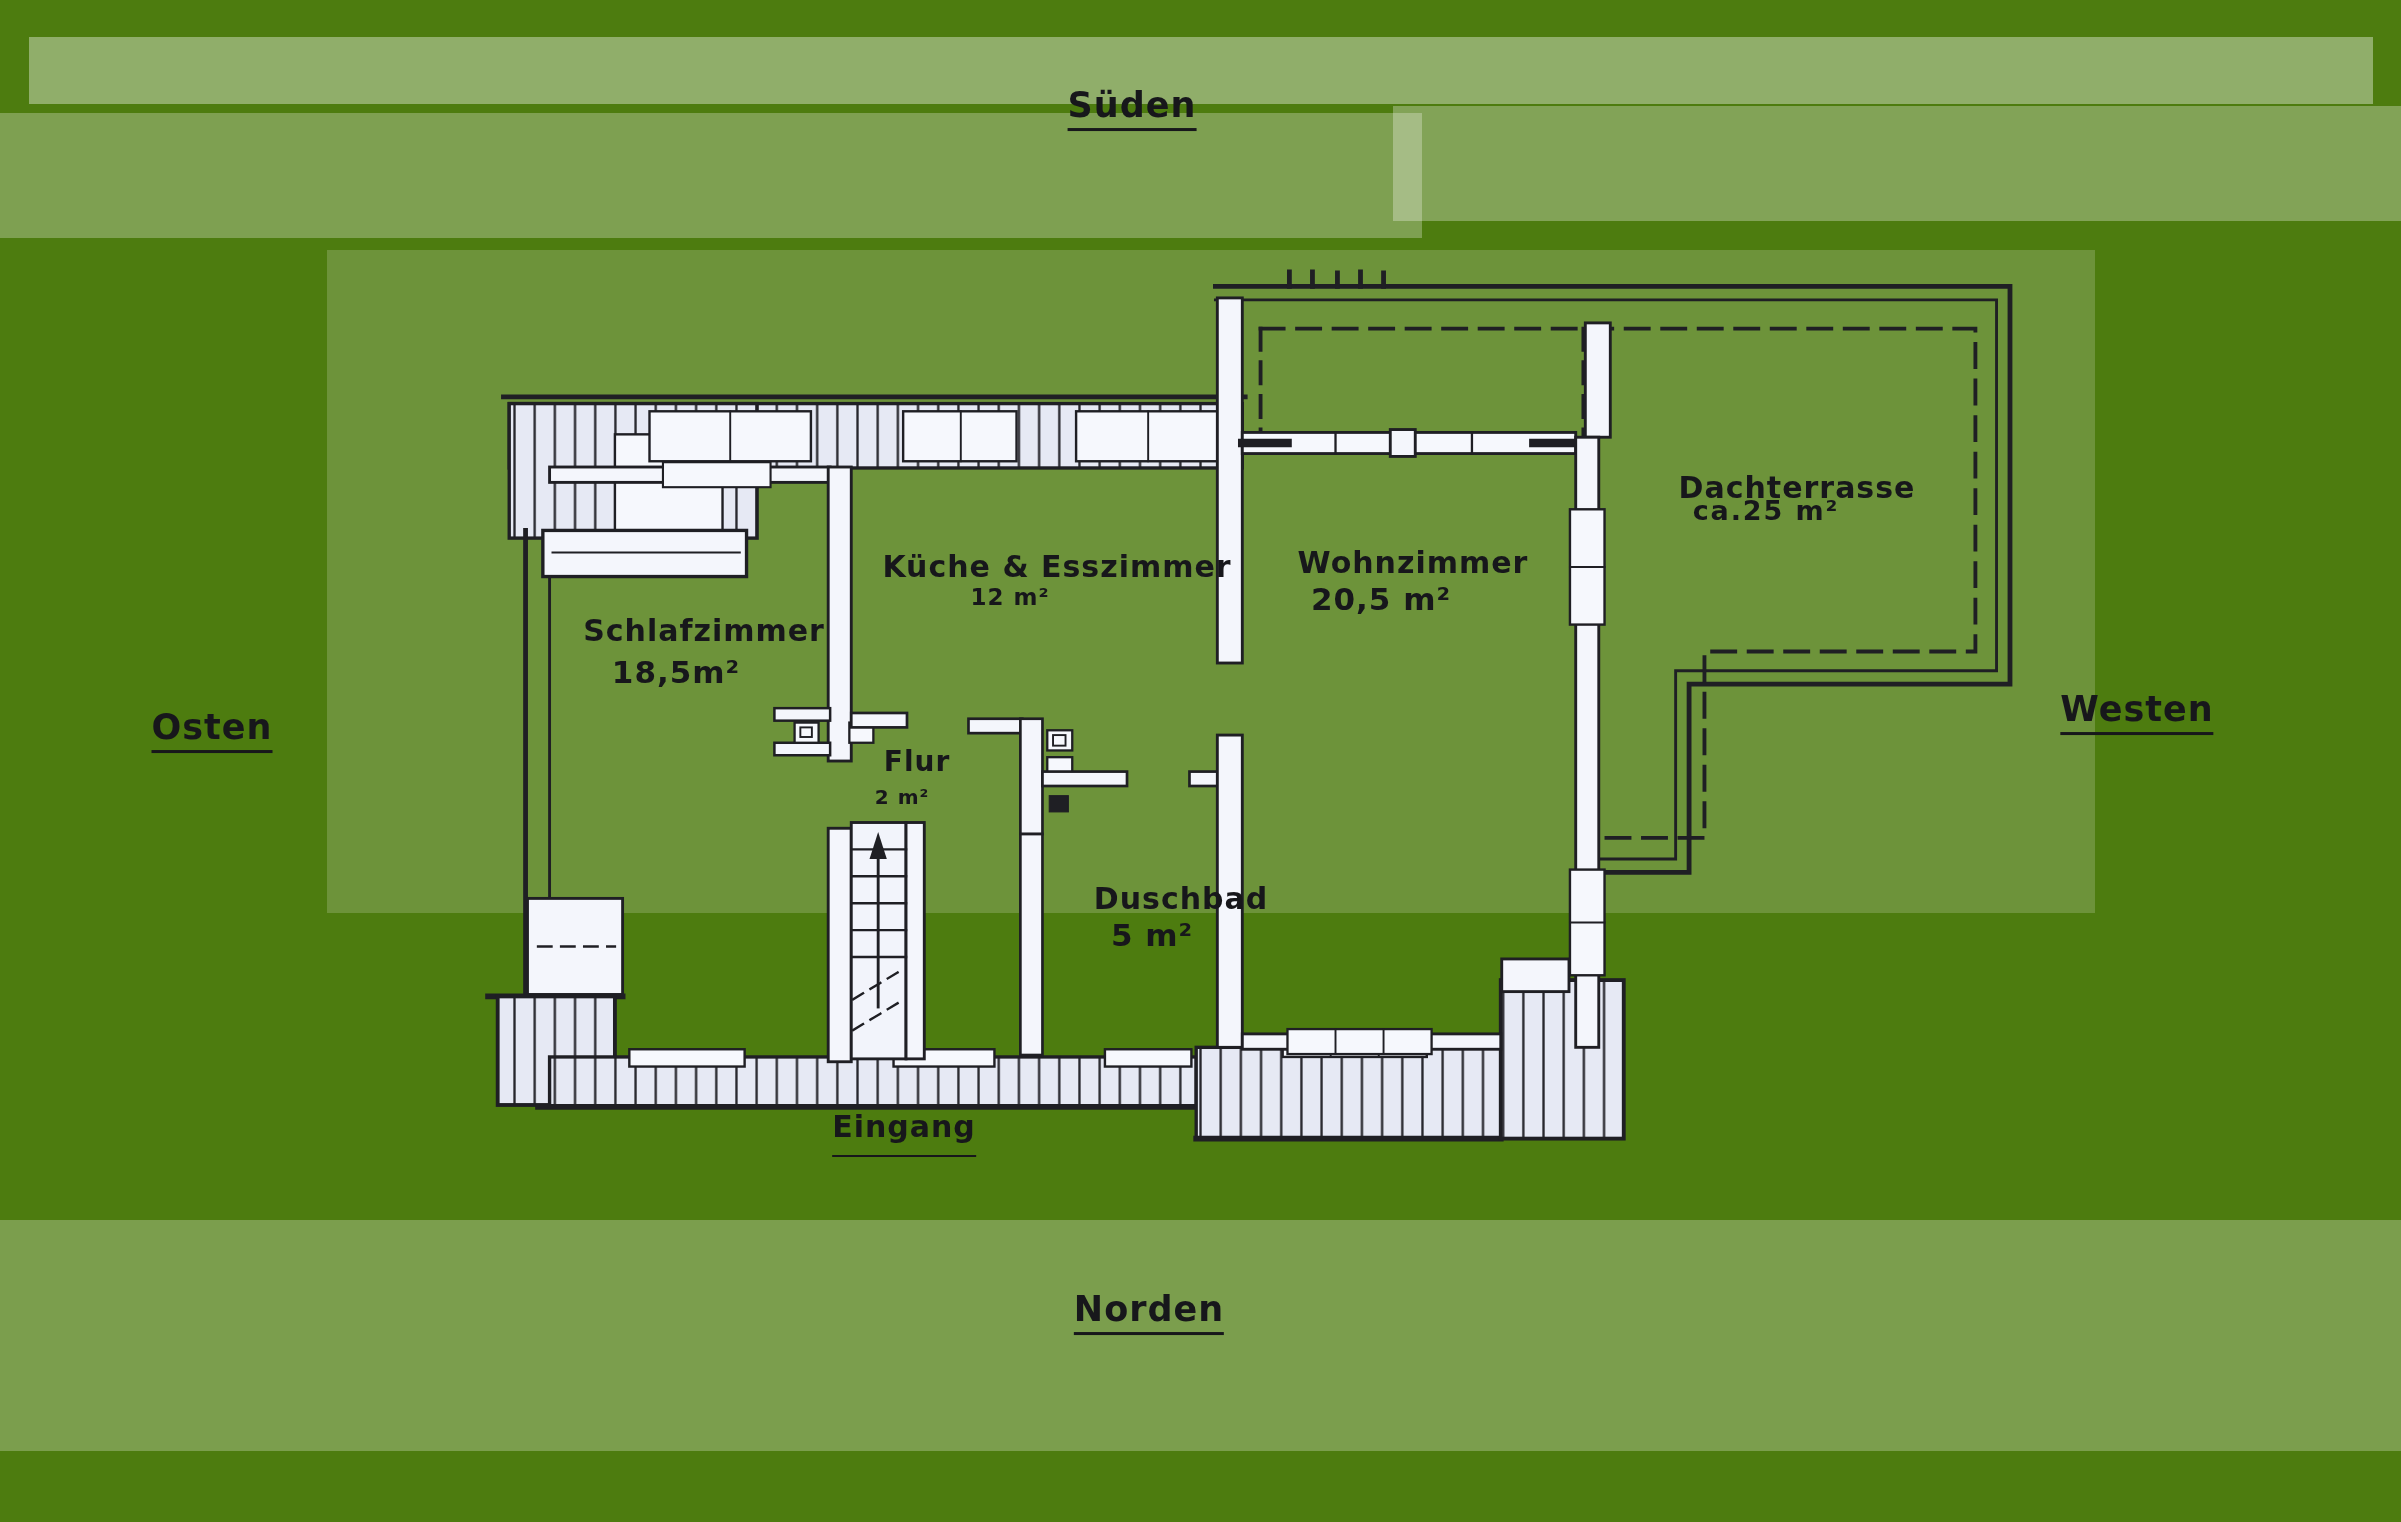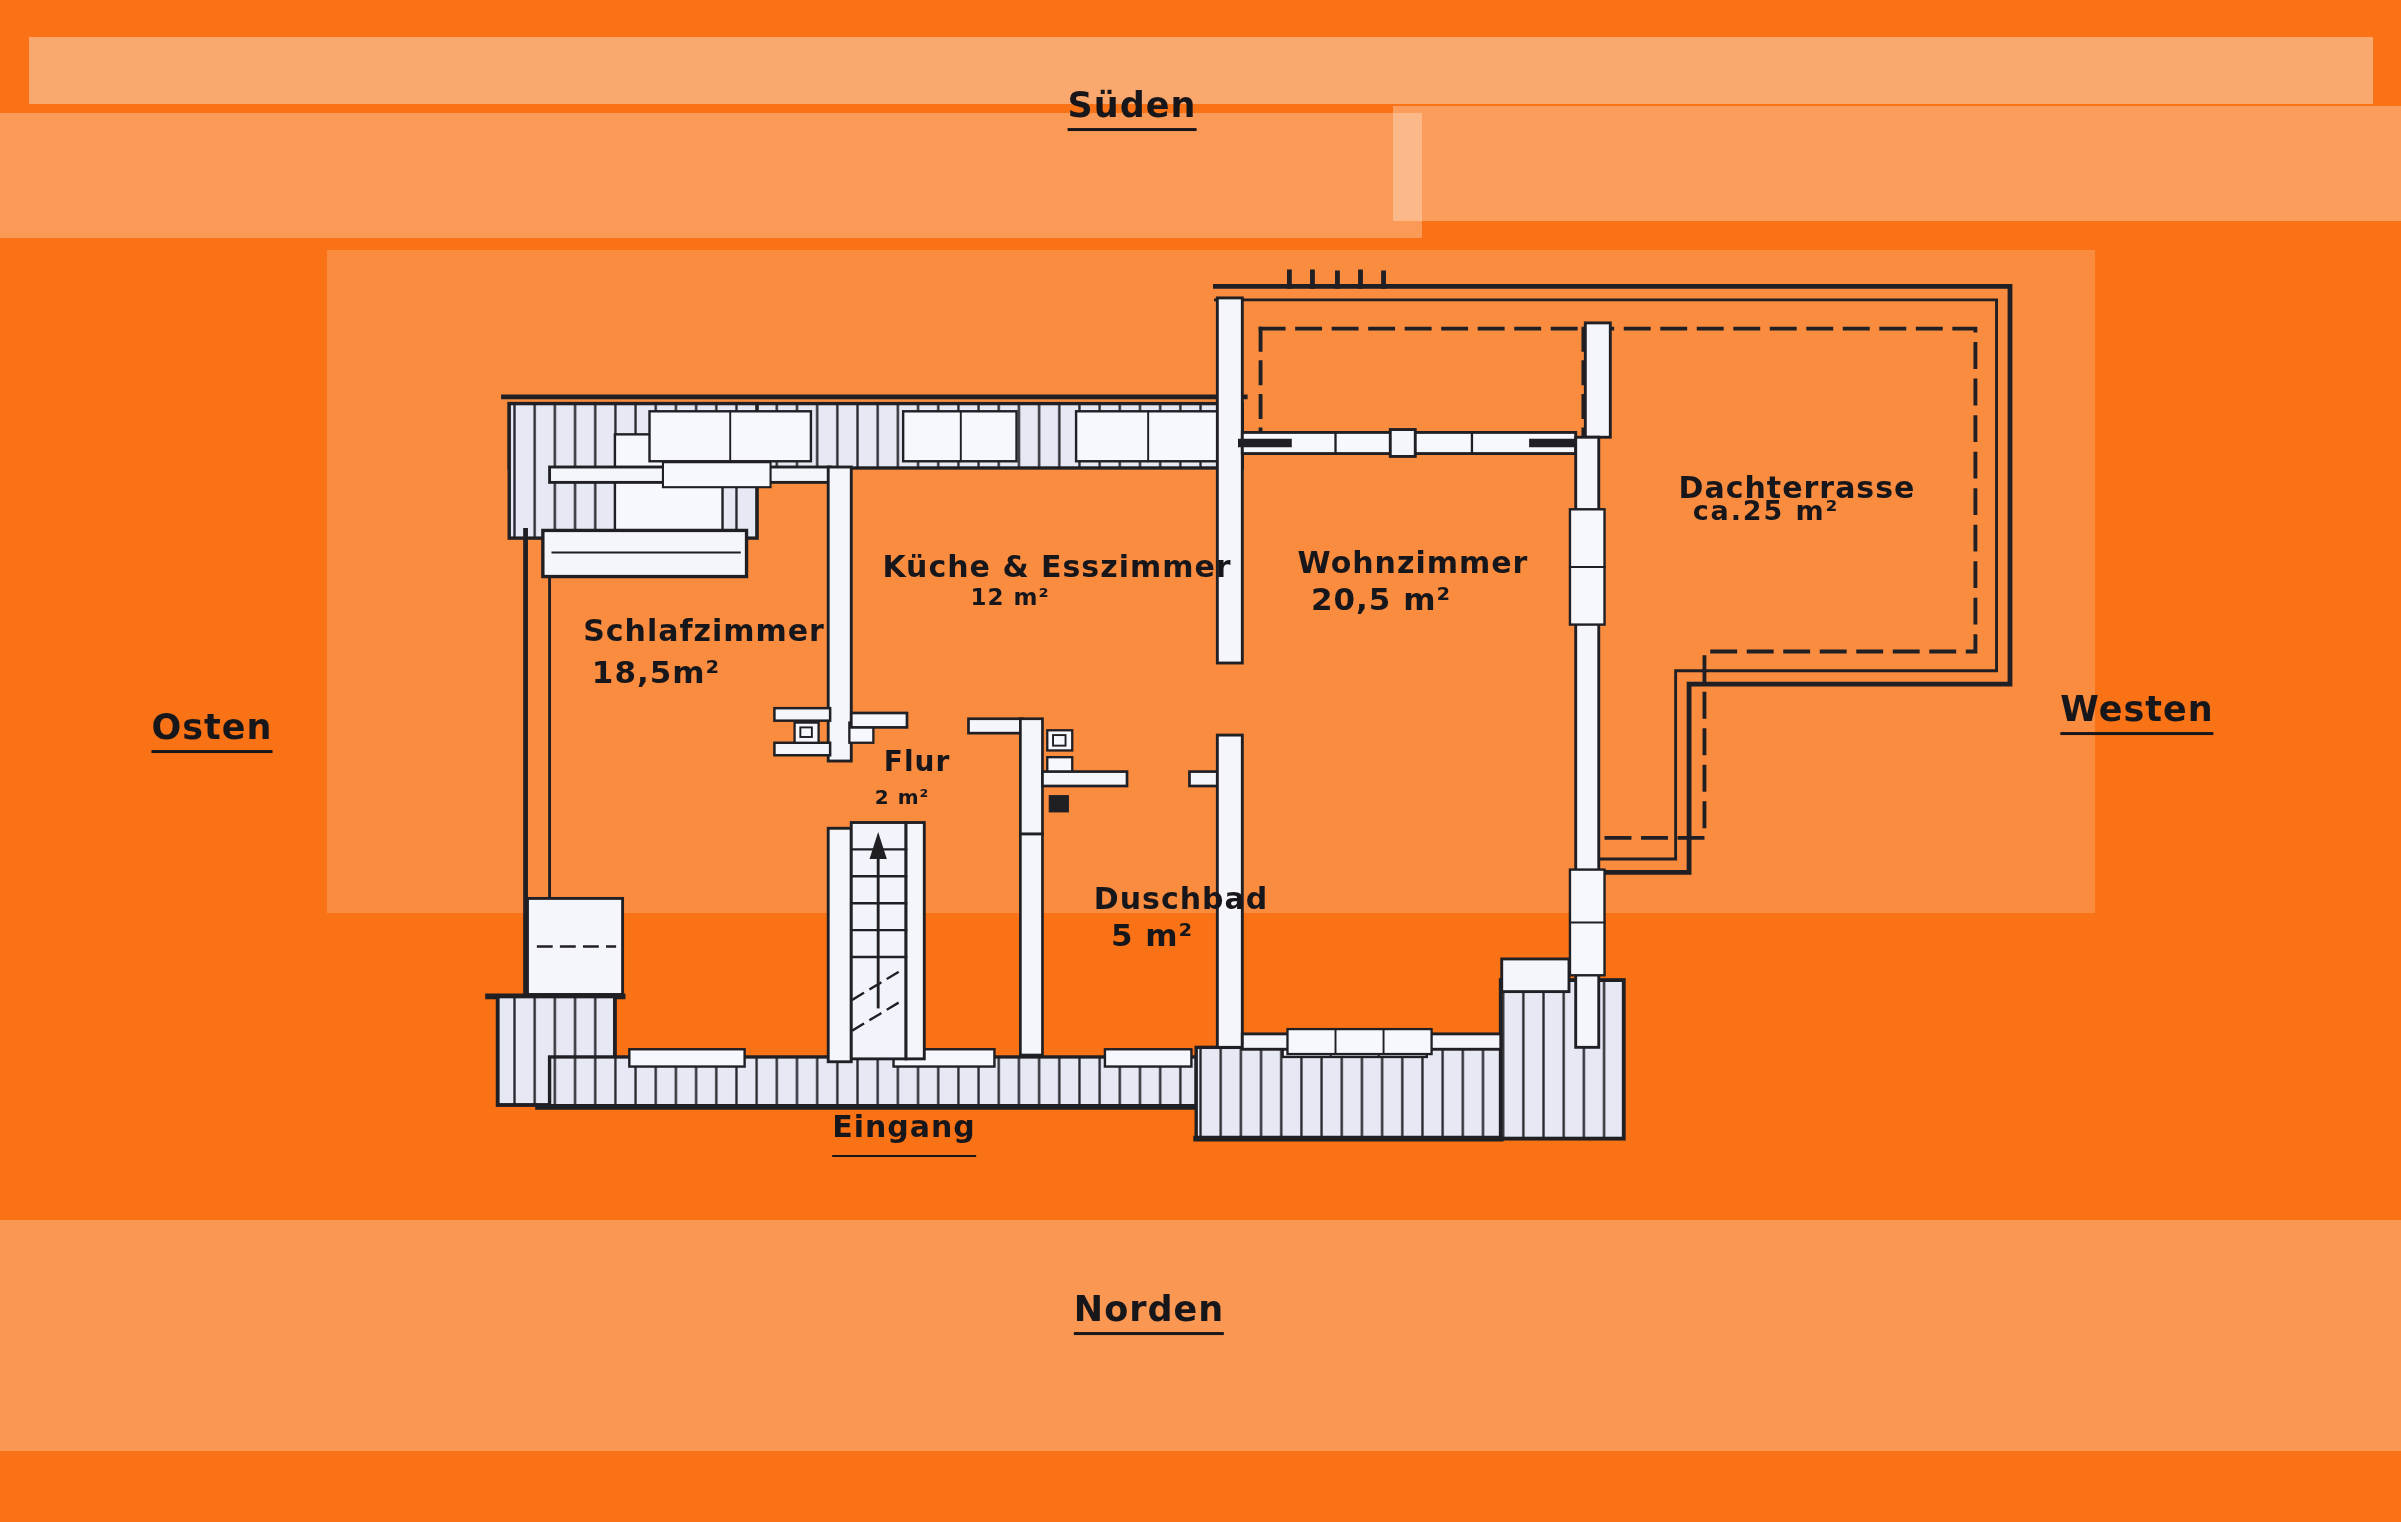--- a/index.html
+++ b/index.html
@@ -1,21 +1,21 @@
 <!DOCTYPE html>
 <html><head>
 <meta charset="utf-8">
 <style>
   html,body{margin:0;padding:0;}
   body{
     width:2402px;height:1523px;overflow:hidden;
     background:#e9ecf8;
     font-family:"DejaVu Sans","Liberation Sans",sans-serif;
   }
-  .stage{position:relative;width:2402px;height:1523px;background:#f97316;}
+  .stage{position:relative;width:2402px;height:1523px;background:#4d7c0f;}
   .plan-svg{position:absolute;left:0;top:0;}
   .patch{position:absolute;background:rgba(255,255,255,0.38);pointer-events:none;}
   .p1{left:29px;top:37px;width:2344px;height:67px;}
   .p2{left:0px;top:113px;width:1422px;height:125px;background:rgba(255,255,255,0.28);}
   .p3{left:327px;top:250px;width:1768px;height:663px;background:rgba(255,255,255,0.18);}
   .p4{left:0px;top:1220px;width:2402px;height:231px;background:rgba(255,255,255,0.26);}
   .p5{left:1393px;top:106px;width:1009px;height:115px;background:rgba(255,255,255,0.30);}
 
   .lbl{
     position:absolute;transform:translate(-50%,-50%);
@@ -27,21 +27,21 @@
   .area{font-size:31px;}
   .underlined{border-bottom:2.9px solid #17171b;padding-bottom:11px;}
 
   .lb-suden{left:1132px;top:108px;}
   .lb-osten{left:212px;top:730px;}
   .lb-westen{left:2137px;top:712px;}
   .lb-norden{left:1149px;top:1312px;}
   .lb-eingang{left:904px;top:1133px;font-size:30px;}
 
   .lb-schlaf-n{left:704px;top:630px;}
-  .lb-schlaf-a{left:656px;top:672px;text-align:center;}
+  .lb-schlaf-a{left:676px;top:672px;text-align:center;}
   .lb-kueche-n{left:1057px;top:566px;}
   .lb-kueche-a{left:1010px;top:597px;font-size:23px;}
   .lb-wohn-n{left:1413px;top:562px;}
   .lb-wohn-a{left:1381px;top:599px;}
   .lb-dach-n{left:1797px;top:487px;}
   .lb-dach-a{left:1766px;top:510px;font-size:27px;letter-spacing:1.9px;}
   .lb-flur-n{left:917px;top:761px;font-size:28px;}
   .lb-flur-a{left:902px;top:797px;font-size:20px;}
   .lb-dusch-n{left:1157px;top:898px;margin-left:24px;}
   .lb-dusch-a{left:1139px;top:935px;margin-left:13px;}

